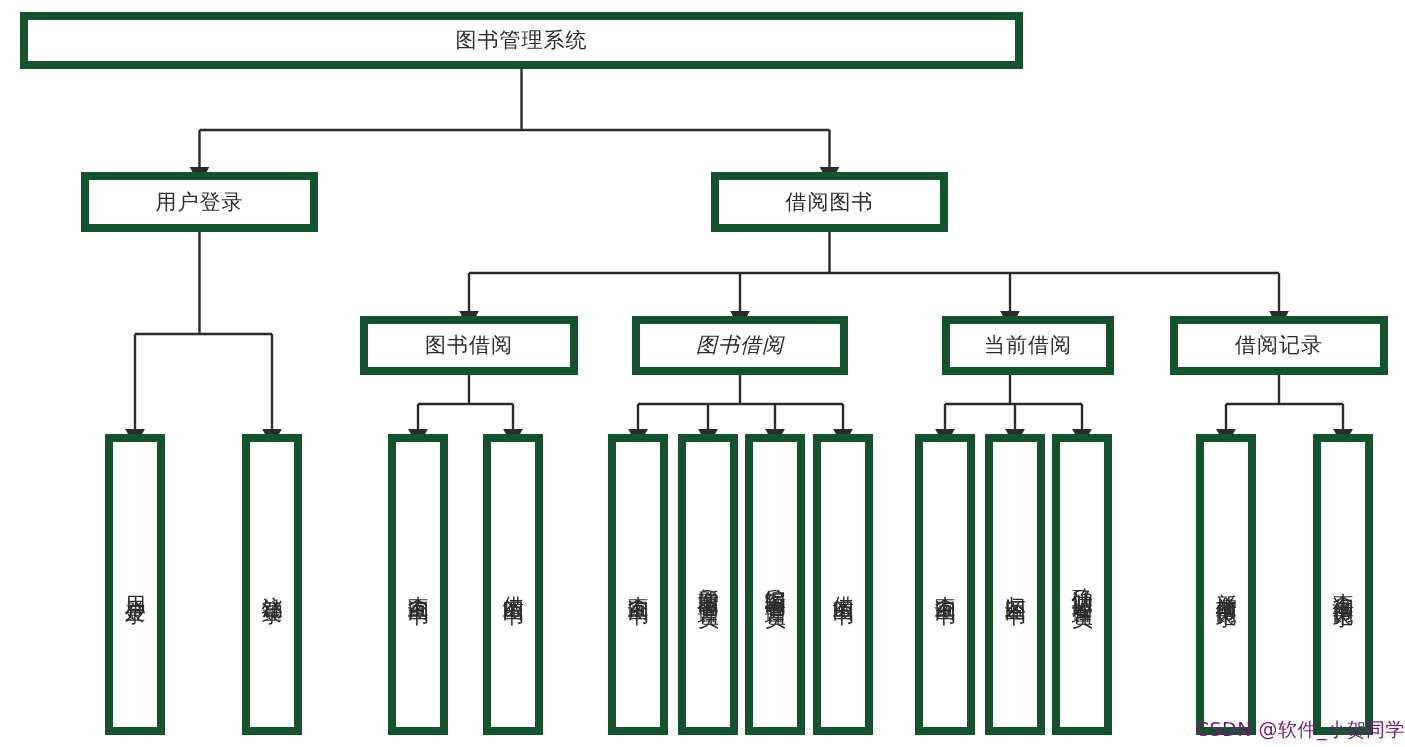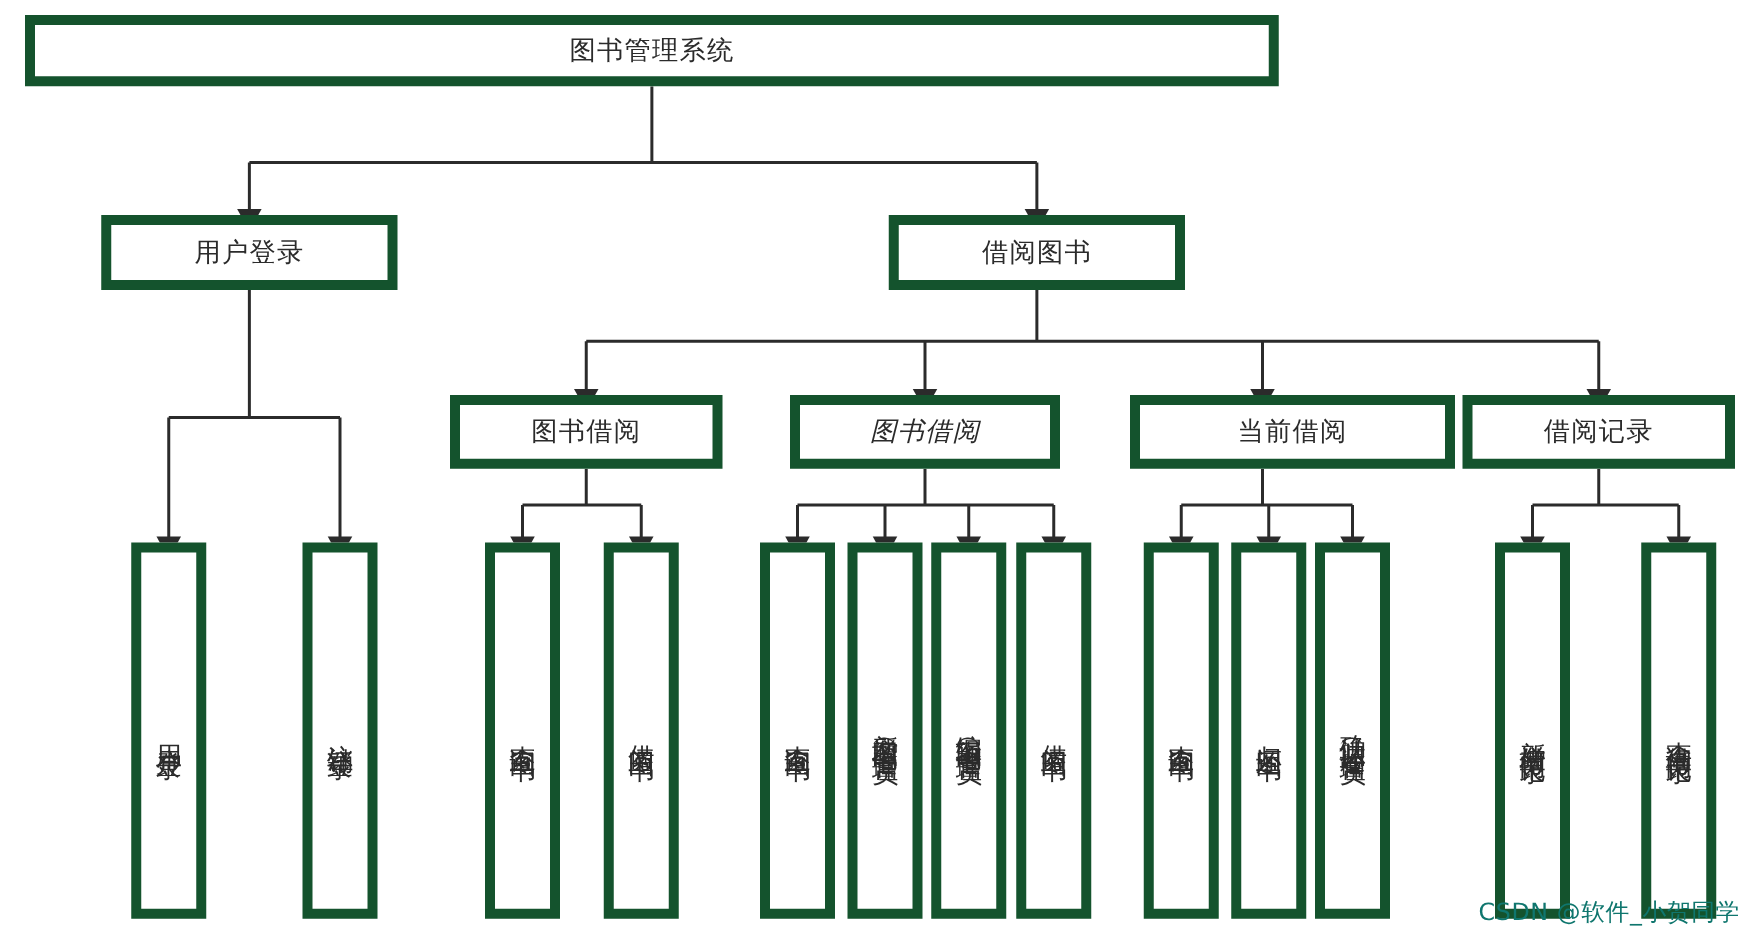--- a/index.html
+++ b/index.html
@@ -47,23 +47,23 @@
   }
   .node.vertical .node-label {
     writing-mode: vertical-rl;
     text-orientation: upright;
     font-size: 21px;
     letter-spacing: 3px;
     white-space: nowrap;
   }
   .watermark {
     position: absolute;
-    right: 13px;
+    right: 0;
     bottom: 4px;
-    color: #0f766e;
+    color: #701a75;
     font-size: 19px;
     letter-spacing: 0.5px;
     white-space: nowrap;
     user-select: none;
   }
 </style>
 </head>
 <body>
 
 <div id="diagram-root">
@@ -118,21 +118,21 @@
       </div>
       <div class="node" style="left: 711px; top: 172px; width: 237px; height: 60px;">
         <span class="node-label">借阅图书</span>
       </div>
       <div class="node" style="left: 360px; top: 316px; width: 218px; height: 59px;">
         <span class="node-label">图书借阅</span>
       </div>
       <div class="node" style="left: 632px; top: 316px; width: 216px; height: 59px; font-style: italic;">
         <span class="node-label">图书借阅</span>
       </div>
-      <div class="node" style="left: 904px; top: 316px; width: 260px; height: 59px;">
+      <div class="node" style="left: 942px; top: 316px; width: 172px; height: 59px;">
         <span class="node-label">当前借阅</span>
       </div>
       <div class="node" style="left: 1170px; top: 316px; width: 218px; height: 59px;">
         <span class="node-label">借阅记录</span>
       </div>
       <div class="node vertical" style="left: 105px; top: 434px; width: 60px; height: 301px;">
         <span class="node-label">用户登录</span>
       </div>
       <div class="node vertical" style="left: 242px; top: 434px; width: 60px; height: 301px;">
         <span class="node-label">注销登录</span>

